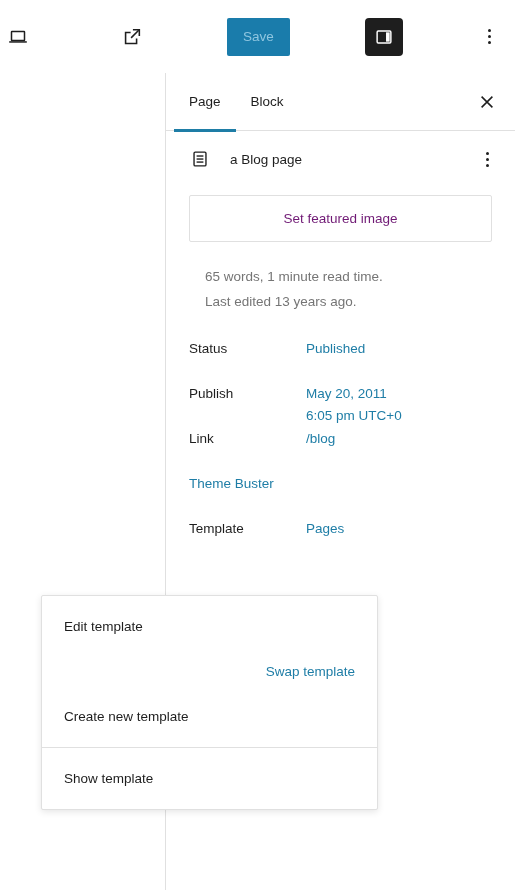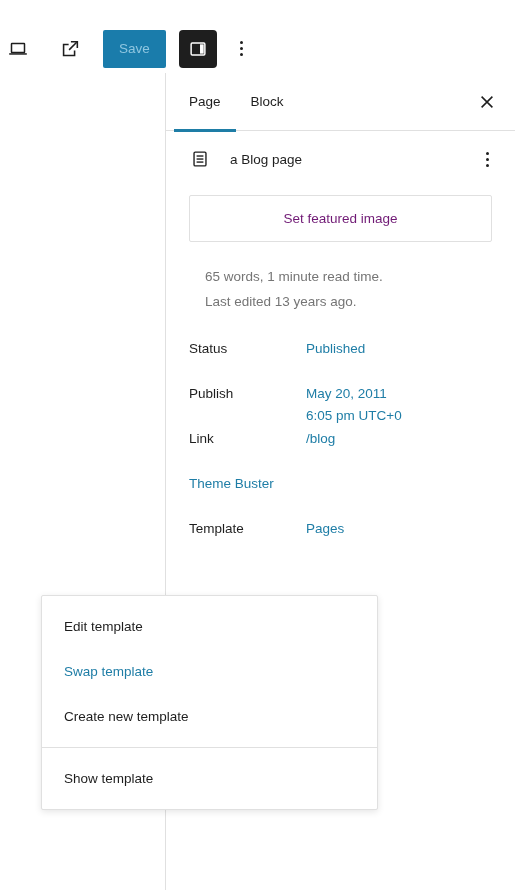--- a/index.html
+++ b/index.html
@@ -14,28 +14,28 @@
     font-family: "Liberation Sans", sans-serif;
     background: #ffffff;
     color: #1e1e1e;
     -webkit-font-smoothing: antialiased;
     position: relative;
   }
 
   
   .toolbar {
     position: absolute;
-    top: 12px; left: 0;
+    top: 0; left: 0;
     width: 515px;
     height: 74px;
     background: #ffffff;
     border-bottom: 1px solid #e0e0e0;
     display: flex;
     align-items: center;
-    justify-content: flex-start;
+    justify-content: space-between;
     padding-right: 10px;
   }
 
   .tb-btn {
     width: 36px;
     height: 36px;
     display: flex;
     align-items: center;
     justify-content: center;
     background: transparent;
@@ -256,21 +256,21 @@
     text-align: left;
     padding: 12px 22px;
     font-size: 13.5px;
     line-height: 21px;
     color: #1e1e1e;
     background: transparent;
     border: none;
     cursor: pointer;
     font-family: "Liberation Sans", sans-serif;
   }
-  .menu-item.highlight { color: #1e7da6; }
+  .menu-item.highlight { color: #1e7da6; text-align: right; }
 
   
   .behind {
     position: absolute;
     left: 166px;
     top: 595px;
     width: 349px;
     z-index: 10;
     padding-left: 23px;
     opacity: 0.18;

